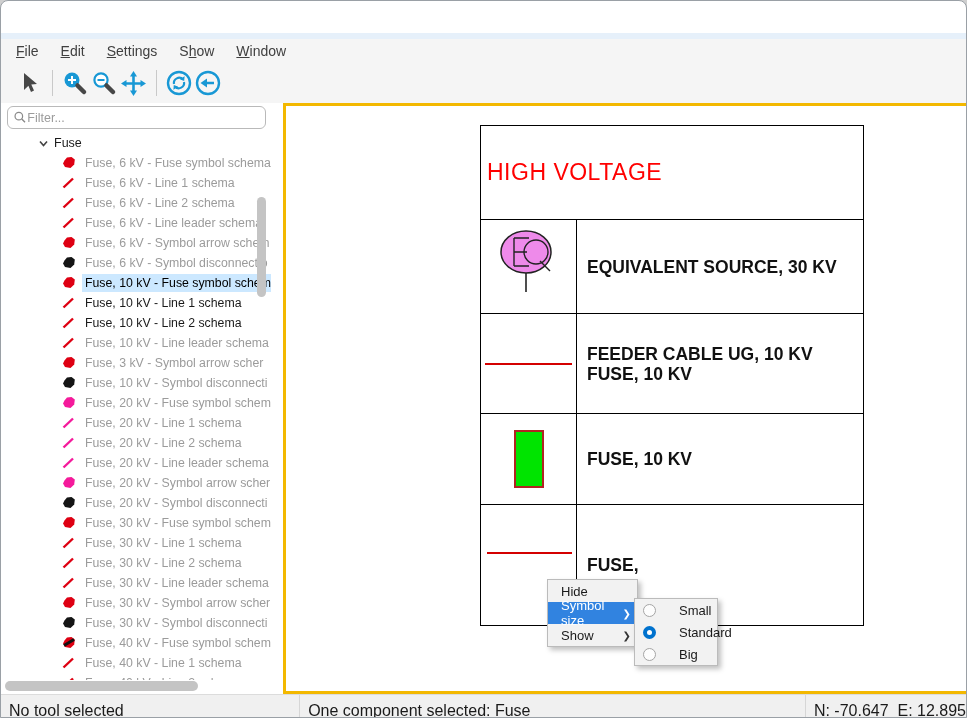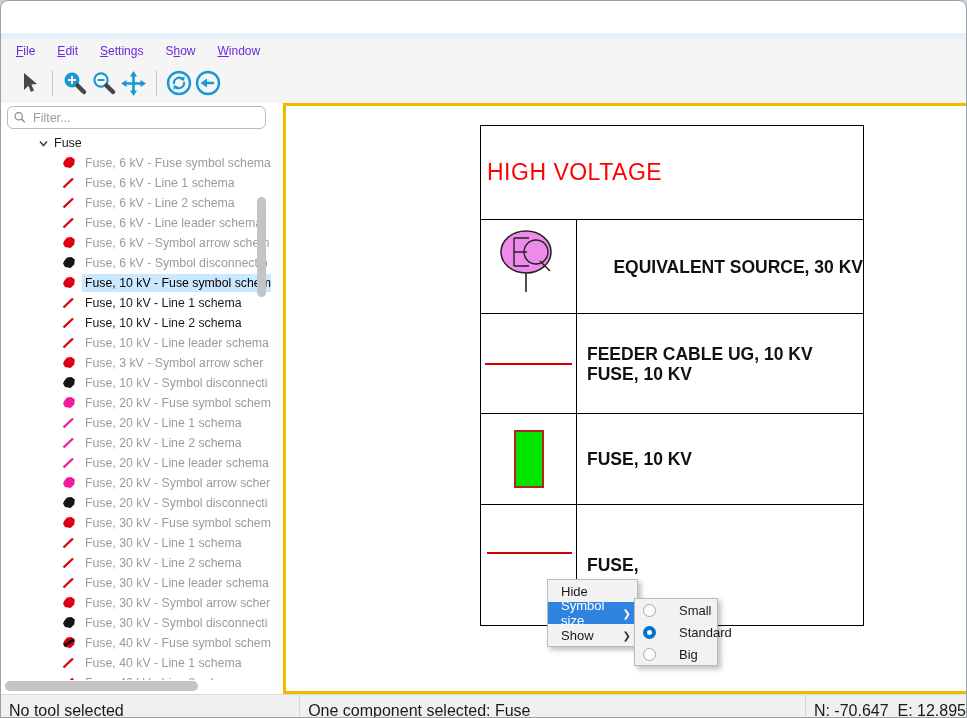--- a/index.html
+++ b/index.html
@@ -13,32 +13,32 @@
   .titlebar{ position:absolute; left:0; top:0; width:100%; height:38px;
     background:var(--titlebar-bg,#e6f0fa); display:flex; align-items:center;margin-top:32px; }
   .app-icon{ width:22px; height:22px; margin-left:10px; position:relative; flex:0 0 auto;}
   .title{ margin-left:9px; font-size:14px; color:#1a1a1a; }
   .win-controls{ margin-left:auto; display:flex; height:100%; }
   .winbtn{ width:46px; height:100%; display:flex; align-items:center; justify-content:center; }
   .winbtn svg{ display:block; }
   
   .menubar{ position:absolute; left:0; top:38px; width:100%; height:24px;
     background:var(--chrome-bg,#f5f5f5); display:flex; align-items:center; padding-left:15px; gap:22px;}
-  .menu-item{ font-size:12px; color:#6d28d9; cursor:default; }
+  .menu-item{ font-size:14px; color:#404040; cursor:default; }
   .menu-item .u{ text-decoration:underline; }
   
   .toolbar{ position:absolute; left:0; top:62px; width:100%; height:40px;
     background:var(--chrome-bg,#f5f5f5); display:flex; align-items:center; padding-left:14px;}
   .tool-btn{ width:28px; height:28px; display:flex; align-items:center; justify-content:center; margin-right:1px;}
   .tool-sep{ width:1px; height:26px; background:#c9c9c9; margin:0 8px; }
   
   .left-panel{ position:absolute; left:0; top:102px; width:280px; height:591px; background:#fff; }
   .filter-box{ position:absolute; left:6px; top:3px; width:259px; height:23px;
     border:1px solid #b9b9b9; border-radius:6px; background:#fff; display:flex; align-items:center; padding:0 6px;}
-  .filter-box input{ border:none; outline:none; font-size:12.5px; color:#444; width:100%; margin-left:7px;
+  .filter-box input{ border:none; outline:none; font-size:12.5px; color:#444; width:100%; margin-left:1px;
     font-family:"Liberation Sans", sans-serif; background:transparent;}
   .filter-box input::placeholder{ color:#9b9b9b; }
   .tree{ position:absolute; left:0; top:30px; width:270px; height:547px; overflow:hidden; }
   .tree-row{ height:20px; display:flex; align-items:center; white-space:nowrap; }
   .tree-root{ padding-left:37px; }
   .tree-root .lbl{ font-size:12.5px; color:#1a1a1a; margin-left:5px;}
   .tree-item{ padding-left:60px; }
   .tree-item .lbl{ font-size:12.3px; color:var(--dim-text,#9b9b9b); margin-left:6px; padding:2px 3px;}
   .tree-item.normal .lbl{ color:#1a1a1a; }
   .tree-item.selected .lbl{ color:#000; background:var(--selection-bg,#cce8ff); }
@@ -412,21 +412,21 @@
       </div>
     <div class="vscroll"></div>
     <div class="hscroll"></div>
   </div>
 
   <div class="canvas">
     <div class="legend-table" id="legend-table">
         <div class="lt-row" style="height: 94px;">
           <div class="lt-title">HIGH VOLTAGE</div>
         </div>
-        <div class="lt-row" style="height: 94px; text-align: right;">
+        <div class="lt-row" style="height: 94px;">
           <div class="lt-sym">
             <svg style="position:absolute;left:17px;top:8px" width="62" height="80" viewBox="0 0 62 80">
       <ellipse cx="28" cy="24" rx="25" ry="21" fill="#ee8aea" stroke="#222" stroke-width="1.5"></ellipse>
       <path d="M16 10 V38 M16 10 H31 M16 24 H29 M16 38 H31" fill="none" stroke="#222" stroke-width="1.4"></path>
       <circle cx="38" cy="24" r="12" fill="none" stroke="#222" stroke-width="1.4"></circle>
       <line x1="42" y1="33" x2="52" y2="43" stroke="#222" stroke-width="1.4"></line>
       <line x1="28" y1="45" x2="28" y2="64" stroke="#222" stroke-width="1.6"></line>
     </svg>
           </div>
           <div class="lt-txt"><div>EQUIVALENT SOURCE, 30 KV</div></div>

